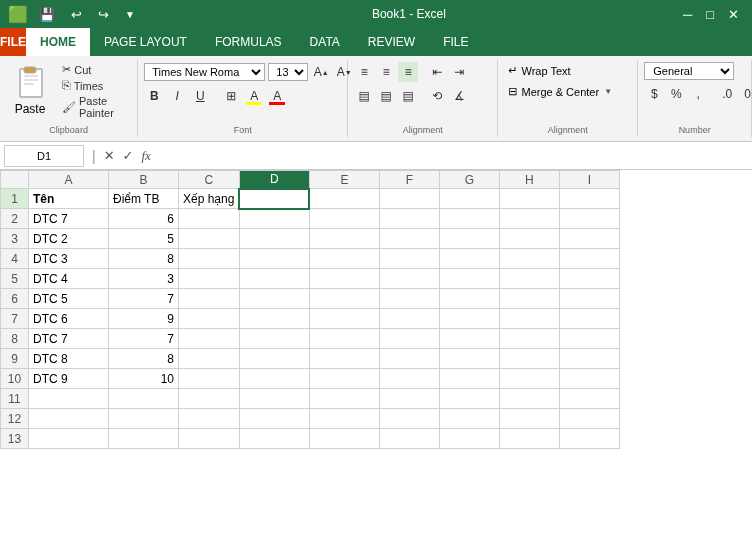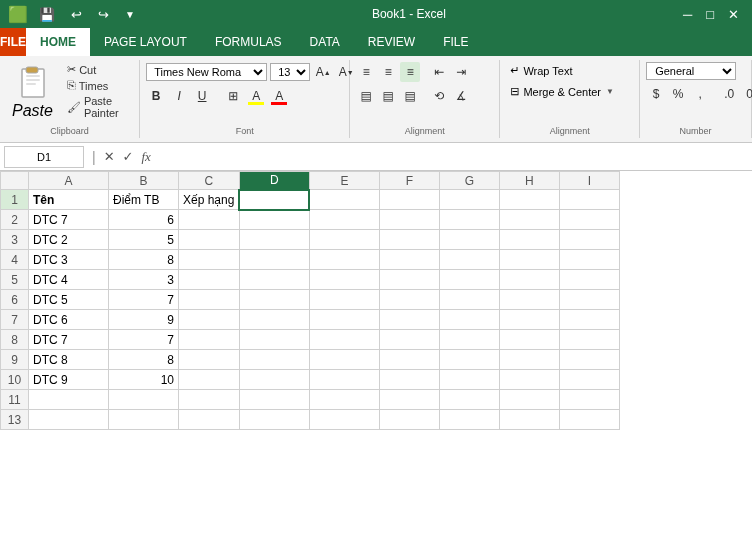--- a/index.html
+++ b/index.html
@@ -294,21 +294,21 @@
       <div class="paste-btn">
         <div style="width:36px;height:38px;display:flex;align-items:center;justify-content:center;">
           <svg width="32" height="36">
             <rect x="6" y="4" width="22" height="28" rx="1" fill="#fff" stroke="#aaa" stroke-width="1.5"></rect>
             <rect x="10" y="2" width="12" height="6" rx="2" fill="#c8a04a" stroke="#aaa" stroke-width="1"></rect>
             <rect x="10" y="10" width="14" height="2" rx="1" fill="#e0e0e0"></rect>
             <rect x="10" y="14" width="14" height="2" rx="1" fill="#e0e0e0"></rect>
             <rect x="10" y="18" width="10" height="2" rx="1" fill="#e0e0e0"></rect>
           </svg>
         </div>
-        <span style="font-size:16px;font-style:italic;">Paste</span>
+        <span style="font-size:12px;">Paste</span>
       </div>
       <div class="clipboard-small-btns">
         <div class="small-btn">
           <span>✂</span>
           <span>Cut</span>
         </div>
         <div class="small-btn">
           <span>⎘</span>
           <span>Times</span>
         </div>
@@ -570,20 +570,32 @@
           <td></td>
           <td></td>
           <td></td>
           <td></td>
           <td></td>
           <td></td>
           <td></td>
           <td></td>
         </tr>
         <tr>
+          <th class="row-header">12</th>
+          <td class=" cell-data"></td>
+          <td></td>
+          <td></td>
+          <td></td>
+          <td></td>
+          <td></td>
+          <td></td>
+          <td></td>
+          <td></td>
+        </tr>
+        <tr>
           <th class="row-header">13</th>
           <td class=" cell-data"></td>
           <td></td>
           <td></td>
           <td></td>
           <td></td>
           <td></td>
           <td></td>
           <td></td>
           <td></td>

